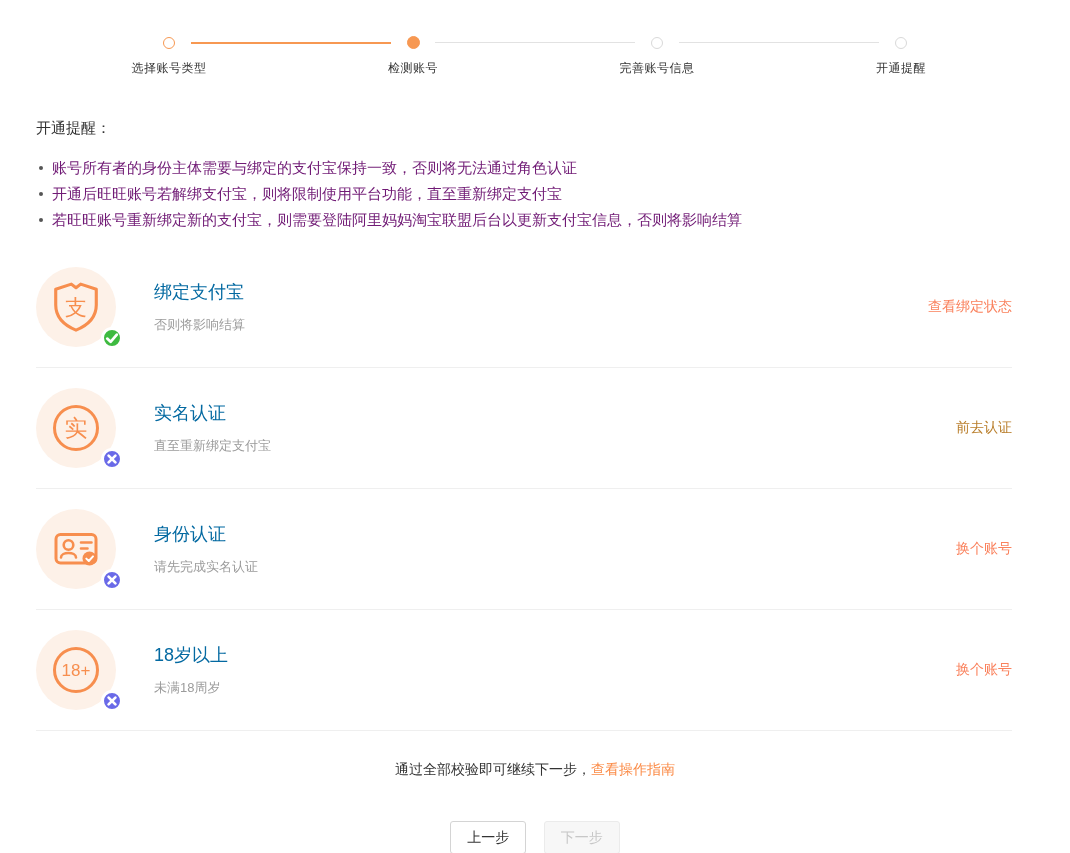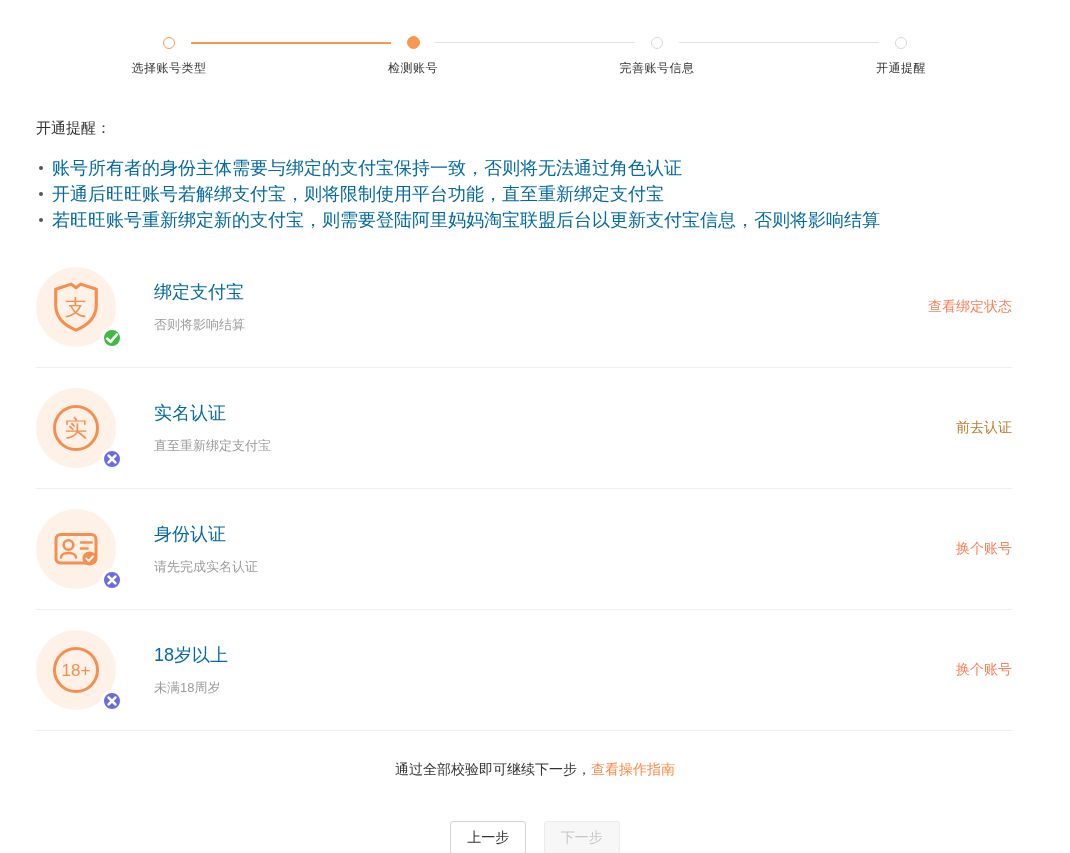--- a/index.html
+++ b/index.html
@@ -22,21 +22,21 @@
   .connector{position:absolute; top:5px; left:calc(-50% + 22px);
     width:calc(100% - 44px); height:1px; background:#E2E2E2;}
   .step.current .connector{background:var(--accent); height:2px; top:5px;}
   .step-label{margin-top:11px; font-size:12px; color:#333; letter-spacing:.5px;}
 
   
   .content{margin:0 58px 0 36px;}
   .notice{margin-top:42px;}
   .notice-title{font-size:15px; color:#333;}
   .notice-list{list-style:none; margin-top:17px;}
-  .notice-item{font-size:18px; color:#0369a1; line-height:26px; display:flex; align-items:center;}
+  .notice-item{font-size:15px; color:#701a75; line-height:26px; display:flex; align-items:center;}
   .bullet{width:4px; height:4px; border-radius:50%; background:#555; margin:0 9px 0 3px; flex:none;}
 
   
   .checks{margin-top:14px;}
   .check-row{height:121px; border-bottom:1px solid #EFEFEF;
     display:flex; align-items:center;}
   .icon-wrap{width:80px; height:80px; border-radius:50%; background:var(--icon-bg);
     position:relative; flex:none; display:flex; align-items:center; justify-content:center;}
   .badge{position:absolute; right:-7px; bottom:-2px; width:22px; height:22px;
     border-radius:50%; border:3px solid #fff;

